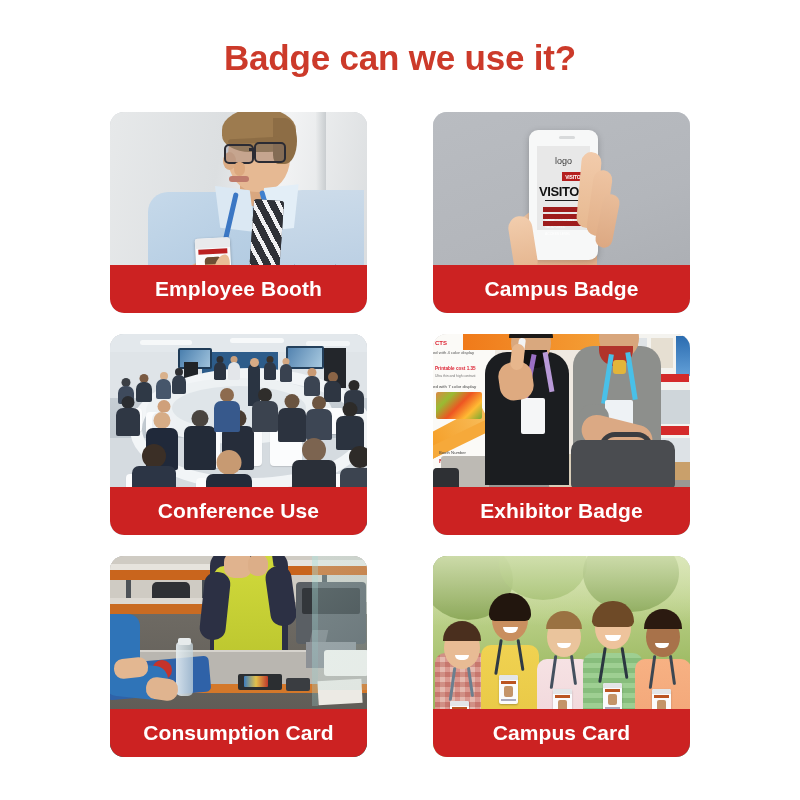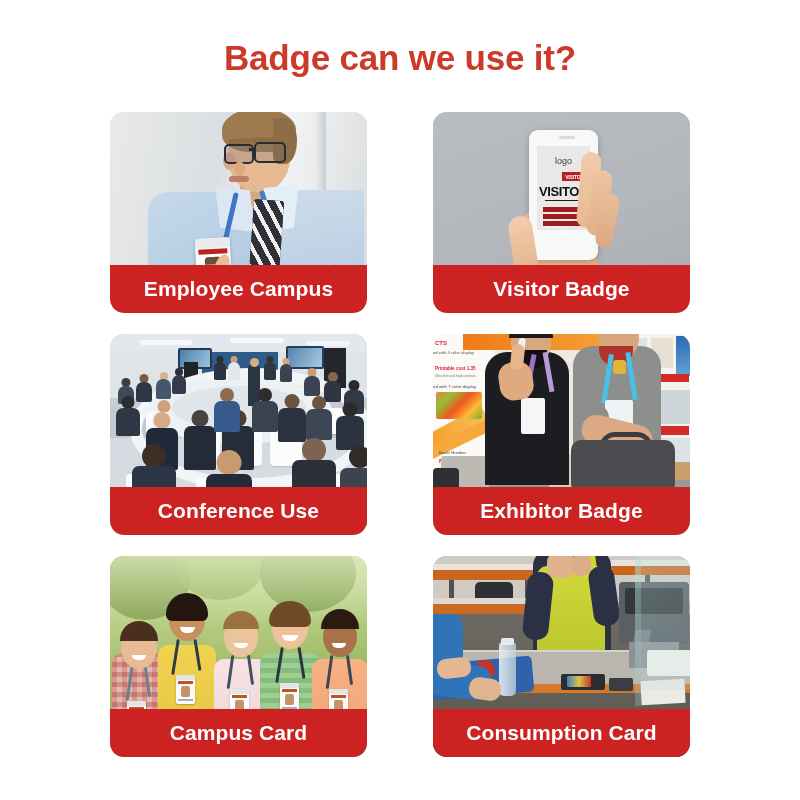--- a/index.html
+++ b/index.html
@@ -321,21 +321,21 @@
         <div class="ph emp-badge-top"></div>
         <div class="ph emp-badge-red"></div>
         <div class="ph emp-badge-face"></div>
         <div class="ph emp-badge-hair"></div>
         <div class="ph emp-badge-l1"></div>
         <div class="ph emp-badge-l2"></div>
       </div>
       <div class="ph emp-thumb"></div>
     </div>
     <div class="card-banner">
-      <span class="card-banner-label">Employee Campus</span>
+      <span class="card-banner-label">Employee Booth</span>
     </div>
   </div>
 
   <div class="card">
     <div class="card-photo">
       <div class="ph vis-bg"></div>
       <div class="ph vis-palm"></div>
       <div class="ph vis-phone"></div>
       <div class="ph vis-speaker"></div>
       <div class="ph vis-screen"></div>
@@ -346,21 +346,21 @@
       <div class="ph vis-ul"></div>
       <div class="ph vis-b1"><span class="vis-bl">NAME / COMPANY</span></div>
       <div class="ph vis-b2"><span class="vis-bl">VALID UNTIL</span></div>
       <div class="ph vis-b3"><span class="vis-bl">ACCESS LEVEL</span></div>
       <div class="ph vis-f1"></div>
       <div class="ph vis-f2"></div>
       <div class="ph vis-f3"></div>
       <div class="ph vis-thumb"></div>
     </div>
     <div class="card-banner">
-      <span class="card-banner-label">Visitor Badge</span>
+      <span class="card-banner-label">Campus Badge</span>
     </div>
   </div>
 
   <div class="card">
     <div class="card-photo">
       <div class="ph cf-bg"></div>
       <div class="ph cf-ceiling"></div>
       <div class="ph cf-light1"></div>
       <div class="ph cf-light2"></div>
       <div class="ph cf-light3"></div>
@@ -551,114 +551,20 @@
         <div class="ph exh-m1-badge-l"></div>
       </div>
       <div class="ph exh-pen"></div>
       <div class="ph exh-thumb-hand"></div>
       <div class="ph exh-thumb-up"></div>
       <div class="ph exh-bag-h"></div>
       <div class="ph exh-bag"></div>
     </div>
     <div class="card-banner">
       <span class="card-banner-label">Exhibitor Badge</span>
-    </div>
-  </div>
-
-  <div class="card">
-    <div class="card-photo">
-      <div class="ph cm-bg"></div>
-      <div class="ph cm-tree1"></div>
-      <div class="ph cm-tree2"></div>
-      <div class="ph cm-tree3"></div>
-      <div class="ph cm-blur"></div>
-
-      <div class="kid" style="left:2px;width:54px;height:152px;">
-        <div class="torso" style="height:104px;background:repeating-linear-gradient(90deg,#e8b6b0 0 5px,#f3dcd6 5px 10px),repeating-linear-gradient(0deg,#dba79f 0 5px,#f0d6d0 5px 10px);background-blend-mode:multiply;"></div>
-        <div class="head" style="top:22px;width:36px;height:42px;background:#e8bb94;"></div>
-        <div class="hair" style="top:14px;width:46px;height:54px;background:#4a2f1e;border-radius:23px 23px 14px 14px;z-index:-1;"></div>
-        <div class="hair" style="top:16px;width:38px;height:20px;background:#4a2f1e;border-radius:19px 19px 0 0;"></div>
-        <div class="ph" style="left:20px;top:50px;width:14px;height:5px;background:#fff;border-radius:0 0 7px 7px;"></div>
-        <div class="lan-l" style="left:16px;top:62px;height:34px;background:#6b7f8f;transform:rotate(8deg);"></div>
-        <div class="lan-r" style="left:34px;top:62px;height:30px;background:#6b7f8f;transform:rotate(-8deg);"></div>
-        <div class="badge" style="left:15px;top:96px;">
-          <div class="bt"></div>
-          <div class="br"></div>
-          <div class="bf"></div>
-          <div class="bl"></div>
-        </div>
-      </div>
-
-      <div class="kid" style="left:48px;width:58px;height:166px;">
-        <div class="torso" style="height:112px;background:linear-gradient(180deg,#f0d251,#e5c441);"></div>
-        <div class="ph" style="left:0;bottom:0;width:100%;height:24px;background:#c8b389;"></div>
-        <div class="head" style="top:8px;width:36px;height:42px;background:#c98f5f;"></div>
-        <div class="hair" style="top:2px;width:42px;height:28px;background:#22160e;border-radius:21px 21px 6px 6px;"></div>
-        <div class="ph" style="left:22px;top:36px;width:15px;height:6px;background:#fff;border-radius:0 0 8px 8px;"></div>
-        <div class="lan-l" style="left:16px;top:48px;height:36px;background:#2f3a45;transform:rotate(9deg);"></div>
-        <div class="lan-r" style="left:38px;top:48px;height:32px;background:#2f3a45;transform:rotate(-9deg);"></div>
-        <div class="badge" style="left:18px;top:84px;">
-          <div class="bt"></div>
-          <div class="br"></div>
-          <div class="bf"></div>
-          <div class="bl"></div>
-        </div>
-      </div>
-
-      <div class="kid" style="left:104px;width:54px;height:158px;">
-        <div class="torso" style="height:98px;background:linear-gradient(180deg,#f6e2e4,#eed2d6);"></div>
-        <div class="ph" style="left:0;bottom:0;width:100%;height:34px;background:#5f7290;"></div>
-        <div class="head" style="top:18px;width:34px;height:40px;background:#eac49c;"></div>
-        <div class="hair" style="top:10px;width:46px;height:58px;background:#9a7242;border-radius:23px 23px 16px 16px;z-index:-1;"></div>
-        <div class="hair" style="top:12px;width:36px;height:18px;background:#9a7242;border-radius:18px 18px 0 0;"></div>
-        <div class="ph" style="left:20px;top:44px;width:14px;height:5px;background:#fff;border-radius:0 0 7px 7px;"></div>
-        <div class="lan-l" style="left:15px;top:56px;height:34px;background:#44505e;transform:rotate(8deg);"></div>
-        <div class="lan-r" style="left:35px;top:56px;height:30px;background:#44505e;transform:rotate(-8deg);"></div>
-        <div class="badge" style="left:16px;top:90px;">
-          <div class="bt"></div>
-          <div class="br"></div>
-          <div class="bf"></div>
-          <div class="bl"></div>
-        </div>
-      </div>
-
-      <div class="kid" style="left:150px;width:60px;height:160px;">
-        <div class="torso" style="height:104px;background:repeating-linear-gradient(180deg,#9ecf92 0 5px,#87bd7c 5px 10px);"></div>
-        <div class="head" style="top:10px;width:36px;height:42px;background:#eec39c;"></div>
-        <div class="hair" style="top:4px;width:42px;height:26px;background:#6e4a27;border-radius:21px 21px 6px 6px;"></div>
-        <div class="ph" style="left:22px;top:38px;width:16px;height:6px;background:#fff;border-radius:0 0 8px 8px;"></div>
-        <div class="lan-l" style="left:18px;top:50px;height:36px;background:#2b3640;transform:rotate(9deg);"></div>
-        <div class="lan-r" style="left:40px;top:50px;height:32px;background:#2b3640;transform:rotate(-9deg);"></div>
-        <div class="badge" style="left:20px;top:86px;">
-          <div class="bt"></div>
-          <div class="br"></div>
-          <div class="bf"></div>
-          <div class="bl"></div>
-        </div>
-      </div>
-
-      <div class="kid" style="left:202px;width:56px;height:156px;">
-        <div class="torso" style="height:98px;background:linear-gradient(180deg,#f7b183,#f0a173);"></div>
-        <div class="ph" style="left:0;bottom:0;width:100%;height:30px;background:#6d7f9c;"></div>
-        <div class="head" style="top:16px;width:34px;height:40px;background:#a8724a;"></div>
-        <div class="hair" style="top:6px;width:48px;height:58px;background:#2b1a10;border-radius:24px 24px 18px 18px;z-index:-1;"></div>
-        <div class="hair" style="top:8px;width:38px;height:20px;background:#2b1a10;border-radius:19px 19px 0 0;"></div>
-        <div class="ph" style="left:20px;top:42px;width:14px;height:5px;background:#fff;border-radius:0 0 7px 7px;"></div>
-        <div class="lan-l" style="left:16px;top:54px;height:34px;background:#3c4752;transform:rotate(8deg);"></div>
-        <div class="lan-r" style="left:36px;top:54px;height:30px;background:#3c4752;transform:rotate(-8deg);"></div>
-        <div class="badge" style="left:17px;top:88px;">
-          <div class="bt"></div>
-          <div class="br"></div>
-          <div class="bf"></div>
-          <div class="bl"></div>
-        </div>
-      </div>
-    </div>
-    <div class="card-banner">
-      <span class="card-banner-label">Campus Card</span>
     </div>
   </div>
 
   <div class="card">
     <div class="card-photo">
       <div class="ph cn-bg"></div>
       <div class="ph cn-backwall"></div>
       <div class="ph cn-tbl2t"></div>
       <div class="ph cn-tbl2"></div>
       <div class="ph cn-tbl2l"></div>
@@ -699,13 +605,107 @@
       <div class="ph cn-cust-hand2"></div>
       <div class="ph cn-cust-hand"></div>
       <div class="ph cn-glass2"></div>
       <div class="ph cn-glass"></div>
     </div>
     <div class="card-banner">
       <span class="card-banner-label">Consumption Card</span>
     </div>
   </div>
 
+  <div class="card">
+    <div class="card-photo">
+      <div class="ph cm-bg"></div>
+      <div class="ph cm-tree1"></div>
+      <div class="ph cm-tree2"></div>
+      <div class="ph cm-tree3"></div>
+      <div class="ph cm-blur"></div>
+
+      <div class="kid" style="left:2px;width:54px;height:152px;">
+        <div class="torso" style="height:104px;background:repeating-linear-gradient(90deg,#e8b6b0 0 5px,#f3dcd6 5px 10px),repeating-linear-gradient(0deg,#dba79f 0 5px,#f0d6d0 5px 10px);background-blend-mode:multiply;"></div>
+        <div class="head" style="top:22px;width:36px;height:42px;background:#e8bb94;"></div>
+        <div class="hair" style="top:14px;width:46px;height:54px;background:#4a2f1e;border-radius:23px 23px 14px 14px;z-index:-1;"></div>
+        <div class="hair" style="top:16px;width:38px;height:20px;background:#4a2f1e;border-radius:19px 19px 0 0;"></div>
+        <div class="ph" style="left:20px;top:50px;width:14px;height:5px;background:#fff;border-radius:0 0 7px 7px;"></div>
+        <div class="lan-l" style="left:16px;top:62px;height:34px;background:#6b7f8f;transform:rotate(8deg);"></div>
+        <div class="lan-r" style="left:34px;top:62px;height:30px;background:#6b7f8f;transform:rotate(-8deg);"></div>
+        <div class="badge" style="left:15px;top:96px;">
+          <div class="bt"></div>
+          <div class="br"></div>
+          <div class="bf"></div>
+          <div class="bl"></div>
+        </div>
+      </div>
+
+      <div class="kid" style="left:48px;width:58px;height:166px;">
+        <div class="torso" style="height:112px;background:linear-gradient(180deg,#f0d251,#e5c441);"></div>
+        <div class="ph" style="left:0;bottom:0;width:100%;height:24px;background:#c8b389;"></div>
+        <div class="head" style="top:8px;width:36px;height:42px;background:#c98f5f;"></div>
+        <div class="hair" style="top:2px;width:42px;height:28px;background:#22160e;border-radius:21px 21px 6px 6px;"></div>
+        <div class="ph" style="left:22px;top:36px;width:15px;height:6px;background:#fff;border-radius:0 0 8px 8px;"></div>
+        <div class="lan-l" style="left:16px;top:48px;height:36px;background:#2f3a45;transform:rotate(9deg);"></div>
+        <div class="lan-r" style="left:38px;top:48px;height:32px;background:#2f3a45;transform:rotate(-9deg);"></div>
+        <div class="badge" style="left:18px;top:84px;">
+          <div class="bt"></div>
+          <div class="br"></div>
+          <div class="bf"></div>
+          <div class="bl"></div>
+        </div>
+      </div>
+
+      <div class="kid" style="left:104px;width:54px;height:158px;">
+        <div class="torso" style="height:98px;background:linear-gradient(180deg,#f6e2e4,#eed2d6);"></div>
+        <div class="ph" style="left:0;bottom:0;width:100%;height:34px;background:#5f7290;"></div>
+        <div class="head" style="top:18px;width:34px;height:40px;background:#eac49c;"></div>
+        <div class="hair" style="top:10px;width:46px;height:58px;background:#9a7242;border-radius:23px 23px 16px 16px;z-index:-1;"></div>
+        <div class="hair" style="top:12px;width:36px;height:18px;background:#9a7242;border-radius:18px 18px 0 0;"></div>
+        <div class="ph" style="left:20px;top:44px;width:14px;height:5px;background:#fff;border-radius:0 0 7px 7px;"></div>
+        <div class="lan-l" style="left:15px;top:56px;height:34px;background:#44505e;transform:rotate(8deg);"></div>
+        <div class="lan-r" style="left:35px;top:56px;height:30px;background:#44505e;transform:rotate(-8deg);"></div>
+        <div class="badge" style="left:16px;top:90px;">
+          <div class="bt"></div>
+          <div class="br"></div>
+          <div class="bf"></div>
+          <div class="bl"></div>
+        </div>
+      </div>
+
+      <div class="kid" style="left:150px;width:60px;height:160px;">
+        <div class="torso" style="height:104px;background:repeating-linear-gradient(180deg,#9ecf92 0 5px,#87bd7c 5px 10px);"></div>
+        <div class="head" style="top:10px;width:36px;height:42px;background:#eec39c;"></div>
+        <div class="hair" style="top:4px;width:42px;height:26px;background:#6e4a27;border-radius:21px 21px 6px 6px;"></div>
+        <div class="ph" style="left:22px;top:38px;width:16px;height:6px;background:#fff;border-radius:0 0 8px 8px;"></div>
+        <div class="lan-l" style="left:18px;top:50px;height:36px;background:#2b3640;transform:rotate(9deg);"></div>
+        <div class="lan-r" style="left:40px;top:50px;height:32px;background:#2b3640;transform:rotate(-9deg);"></div>
+        <div class="badge" style="left:20px;top:86px;">
+          <div class="bt"></div>
+          <div class="br"></div>
+          <div class="bf"></div>
+          <div class="bl"></div>
+        </div>
+      </div>
+
+      <div class="kid" style="left:202px;width:56px;height:156px;">
+        <div class="torso" style="height:98px;background:linear-gradient(180deg,#f7b183,#f0a173);"></div>
+        <div class="ph" style="left:0;bottom:0;width:100%;height:30px;background:#6d7f9c;"></div>
+        <div class="head" style="top:16px;width:34px;height:40px;background:#a8724a;"></div>
+        <div class="hair" style="top:6px;width:48px;height:58px;background:#2b1a10;border-radius:24px 24px 18px 18px;z-index:-1;"></div>
+        <div class="hair" style="top:8px;width:38px;height:20px;background:#2b1a10;border-radius:19px 19px 0 0;"></div>
+        <div class="ph" style="left:20px;top:42px;width:14px;height:5px;background:#fff;border-radius:0 0 7px 7px;"></div>
+        <div class="lan-l" style="left:16px;top:54px;height:34px;background:#3c4752;transform:rotate(8deg);"></div>
+        <div class="lan-r" style="left:36px;top:54px;height:30px;background:#3c4752;transform:rotate(-8deg);"></div>
+        <div class="badge" style="left:17px;top:88px;">
+          <div class="bt"></div>
+          <div class="br"></div>
+          <div class="bf"></div>
+          <div class="bl"></div>
+        </div>
+      </div>
+    </div>
+    <div class="card-banner">
+      <span class="card-banner-label">Campus Card</span>
+    </div>
+  </div>
+
 </div>
 
 </body></html>

